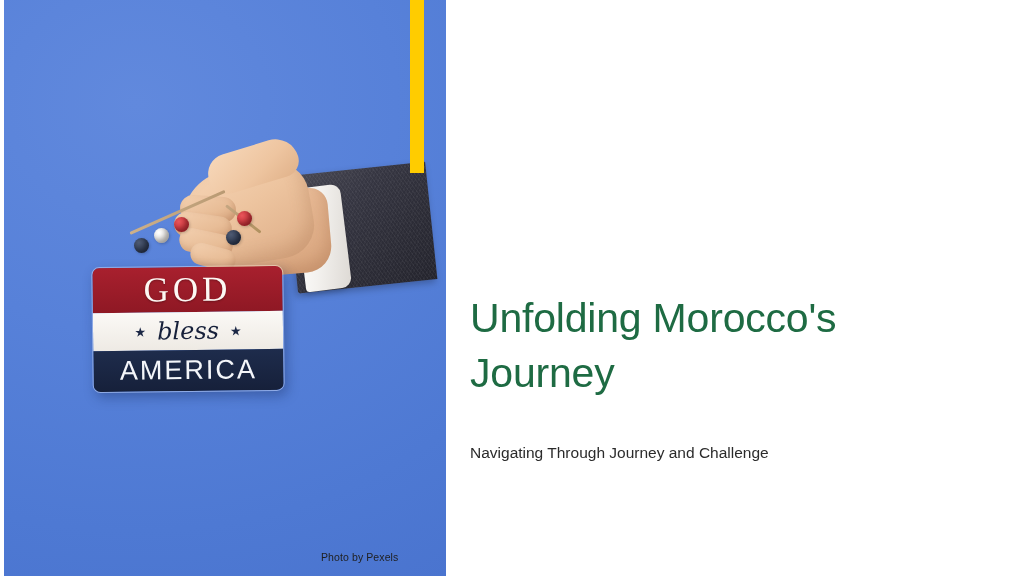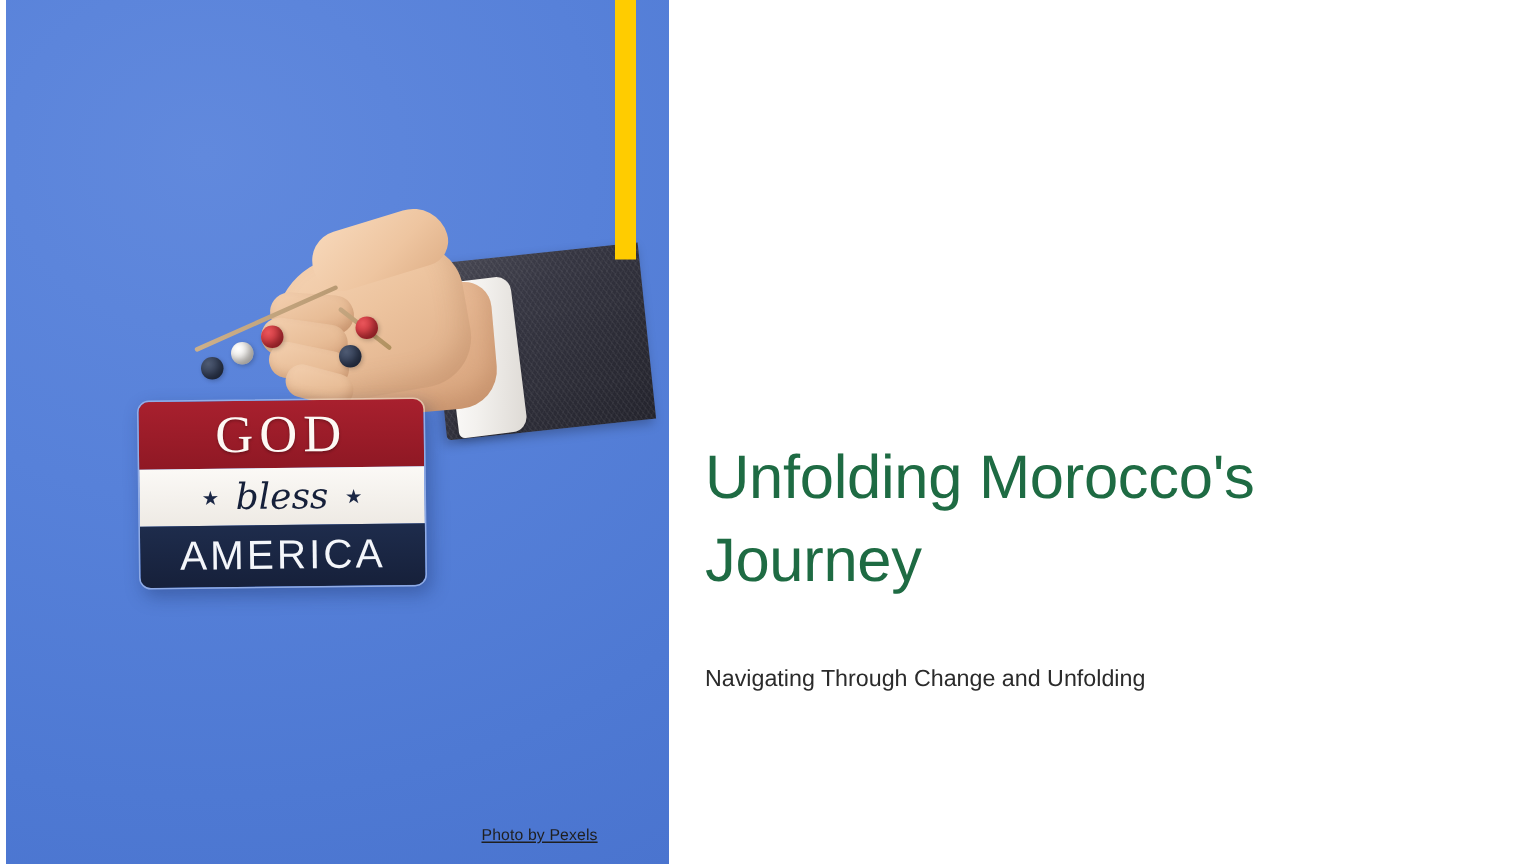--- a/index.html
+++ b/index.html
@@ -234,21 +234,20 @@
     line-height: 1;
   }
 
   
   .photo-credit {
     position: absolute;
     left: 317px;
     top: 551px;
     font-size: 10.5px;
     color: #1f1f1f;
-    text-decoration: underline;
     letter-spacing: 0.1px;
     white-space: nowrap;
     cursor: pointer;
   }
 
   
   .accent-bar {
     position: absolute;
     left: 410px;
     top: 0;
@@ -334,16 +333,16 @@
       </div>
     </div>
 
     <a class="photo-credit">Photo by Pexels</a>
   </div>
 
   <div class="accent-bar"></div>
 
   <div class="content">
     <h1 class="title">Unfolding Morocco's Journey</h1>
-    <p class="subtitle">Navigating Through Change and Unfolding</p>
+    <p class="subtitle">Navigating Through Journey and Challenge</p>
   </div>
 
 </div>
 
 </body></html>

